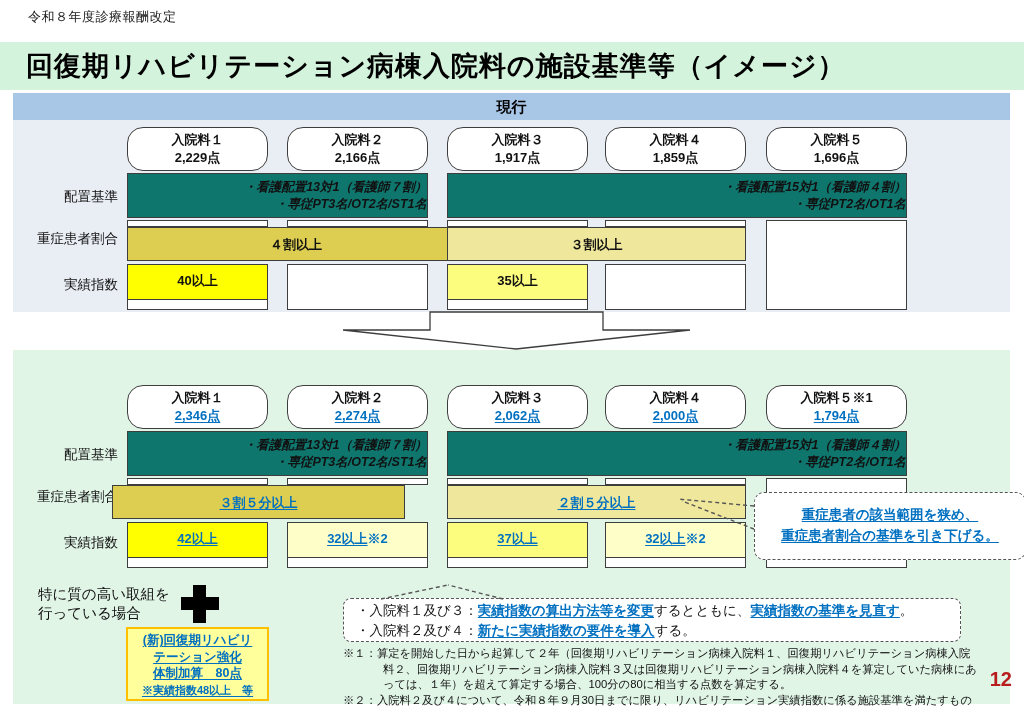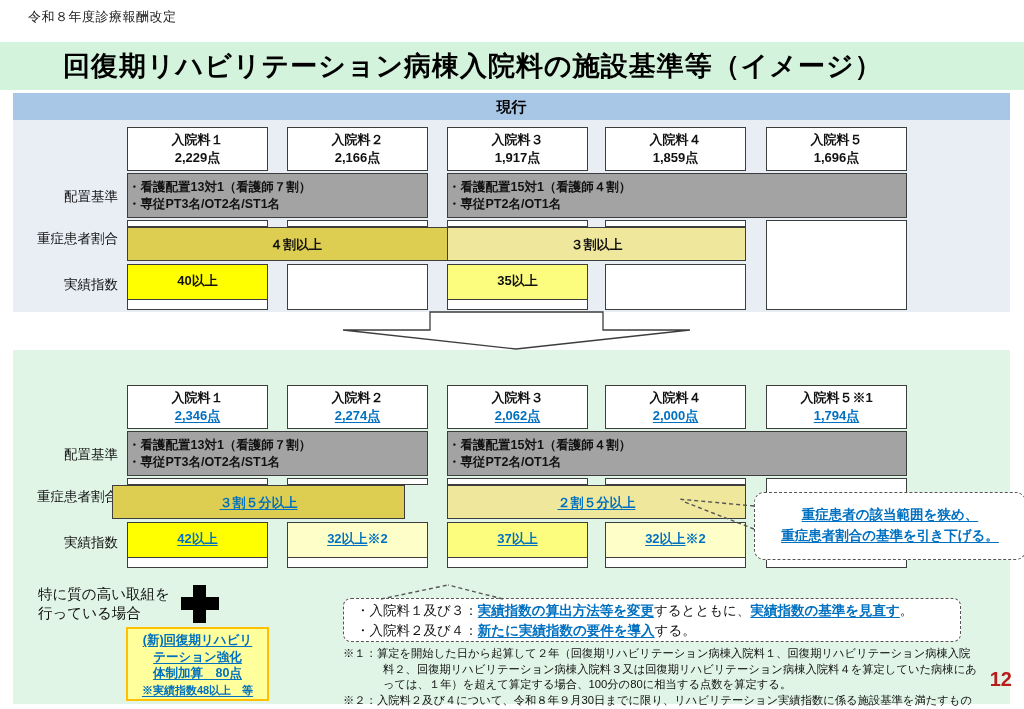--- a/index.html
+++ b/index.html
@@ -3,30 +3,30 @@
 <meta charset="utf-8">
 <style>
   html,body{margin:0;padding:0;background:#fff;}
   #page{
     position:relative;width:1024px;height:709px;overflow:hidden;background:#fff;
     font-family:"Liberation Sans",sans-serif;color:#111;
   }
   .abs{position:absolute;}
   .eyebrow{font-size:13px;color:#222;letter-spacing:.5px;}
   .banner{left:0;top:42px;width:1024px;height:48px;background:#d4f3dc;}
-  .banner .t{font-size:27px;font-weight:bold;line-height:48px;padding-left:63px;letter-spacing:1px;color:#000;}
+  .banner .t{font-size:27px;font-weight:bold;line-height:48px;padding-left:26px;letter-spacing:1px;color:#000;}
   .panel-current{left:13px;top:93px;width:997px;height:219px;background:#e9edf4;}
   .panel-revised{left:13px;top:350px;width:997px;height:354px;background:#e1f5e7;}
   .bar{left:13px;width:997px;height:27px;text-align:center;font-weight:bold;font-size:15px;line-height:27px;color:#000;}
   .bar-cur{top:93px;background:#a8c6e6;}
   .bar-rev{top:350px;background:#9bf6b3;}
   .rowlabel{width:118px;text-align:right;font-size:13.5px;color:#111;}
   .cell{border:1px solid #3d3d3d;background:#fff;box-sizing:border-box;}
-  .hdr{height:44px;text-align:center;font-size:13px;font-weight:bold;padding-top:3px;line-height:18px;}
-  .gray{background:#a3a3a3;text-align:left;font-size:12.5px;font-weight:bold;line-height:17px;padding-top:5px;}
+  .hdr{height:44px;text-align:center;font-size:13px;font-weight:bold;padding-top:3px;line-height:18px;border-radius:16px;}
+  .gray{background:#0f766e;text-align:right;font-size:12.5px;font-weight:bold;line-height:17px;padding-top:5px;font-style:italic;}
   .khaki-d{background:#ddce52;}
   .khaki-l{background:#efe79c;}
   .yellow{background:#ffff00;}
   .lyellow{background:#fcfc7e;}
   .cream{background:#fefec9;}
   .val{text-align:center;font-size:13px;font-weight:bold;line-height:32px;}
   .val36{line-height:34px;}
   .blue{color:#0070c0;}
   .u{text-decoration:underline;text-underline-offset:2px;}
   .bubble{left:754px;top:492px;width:272px;height:68px;background:#fff;border:1.6px dashed #555;

